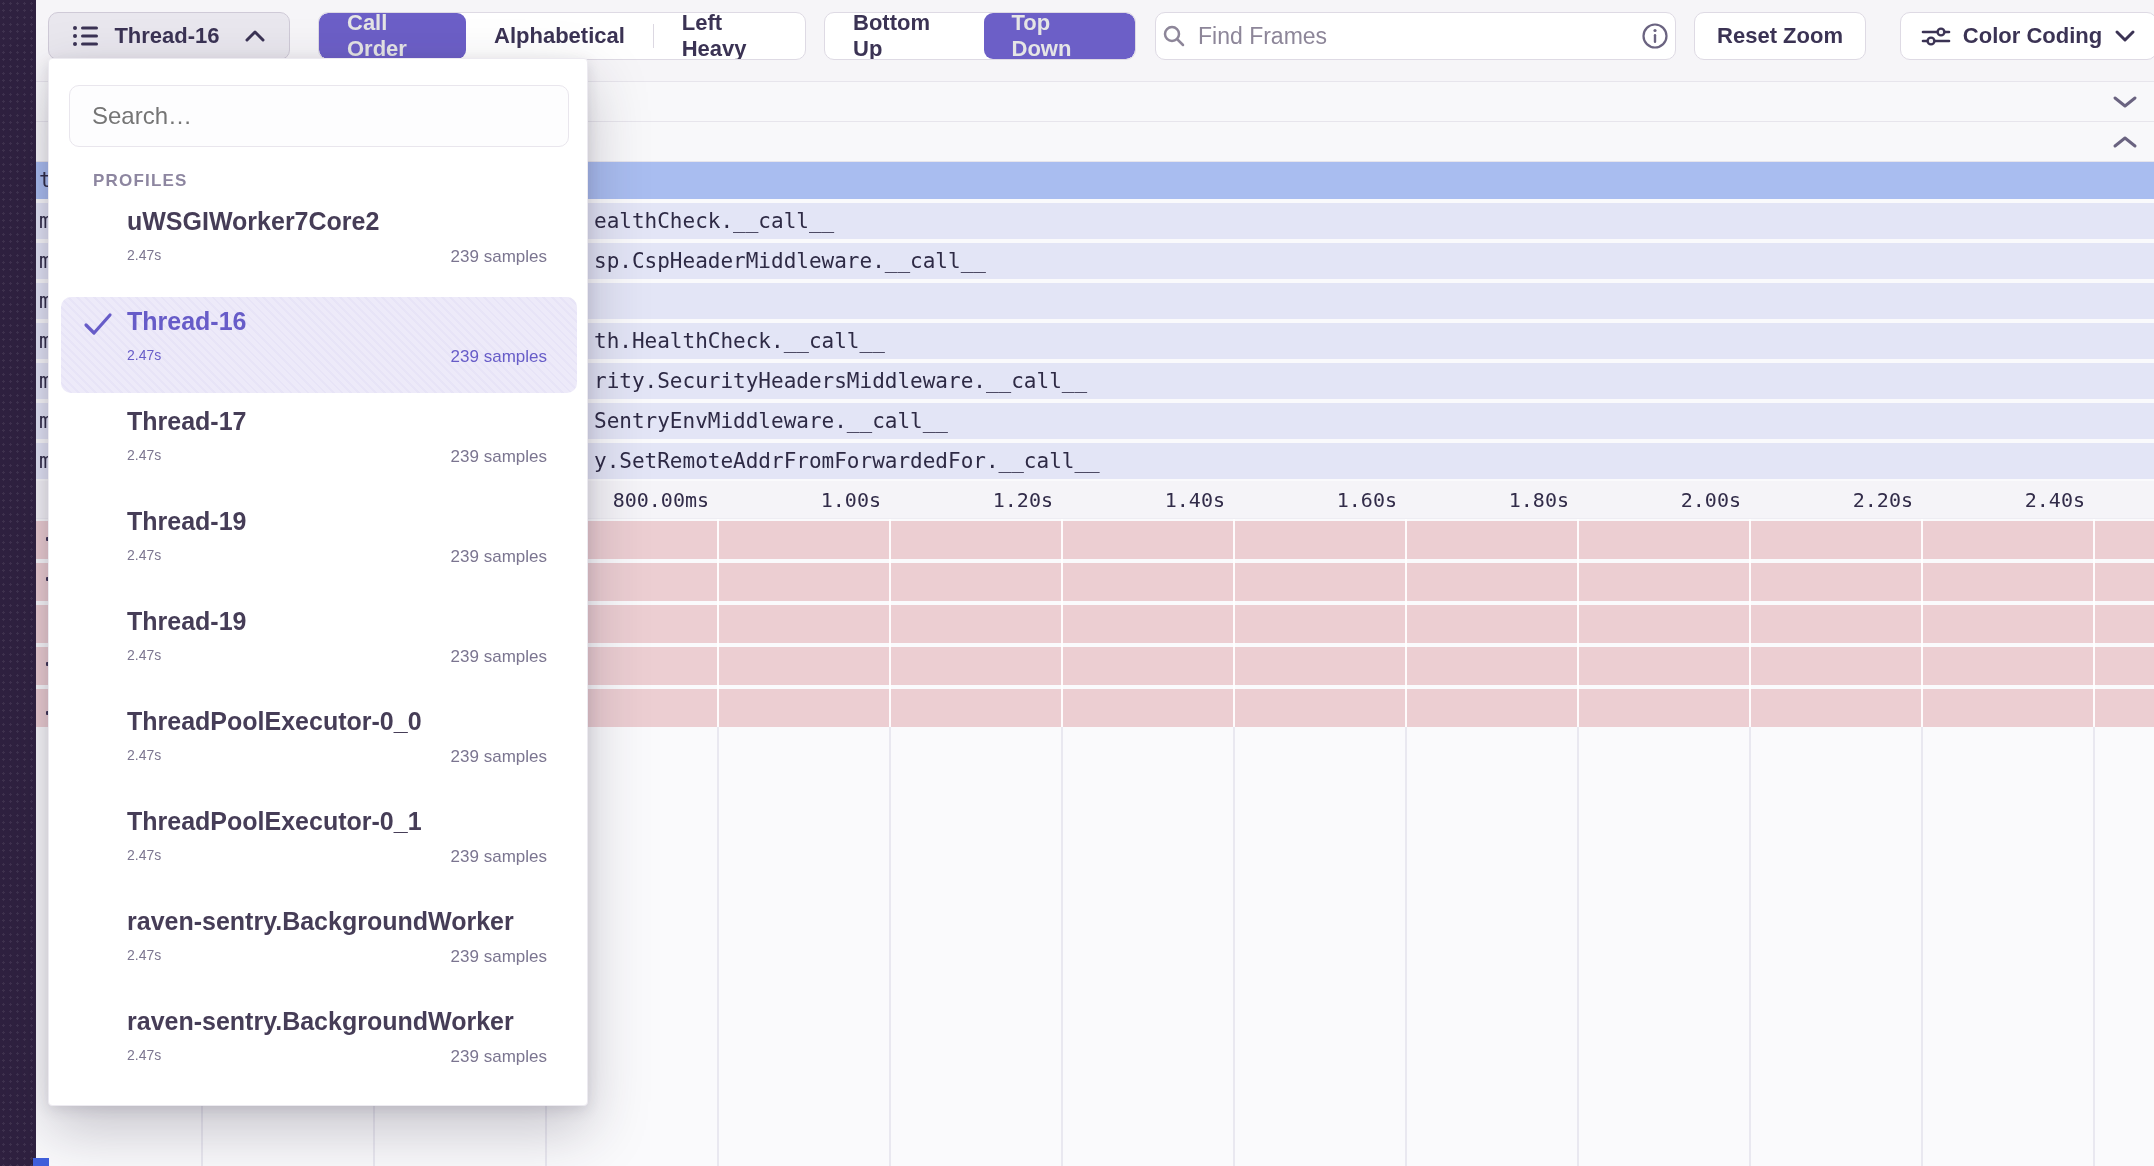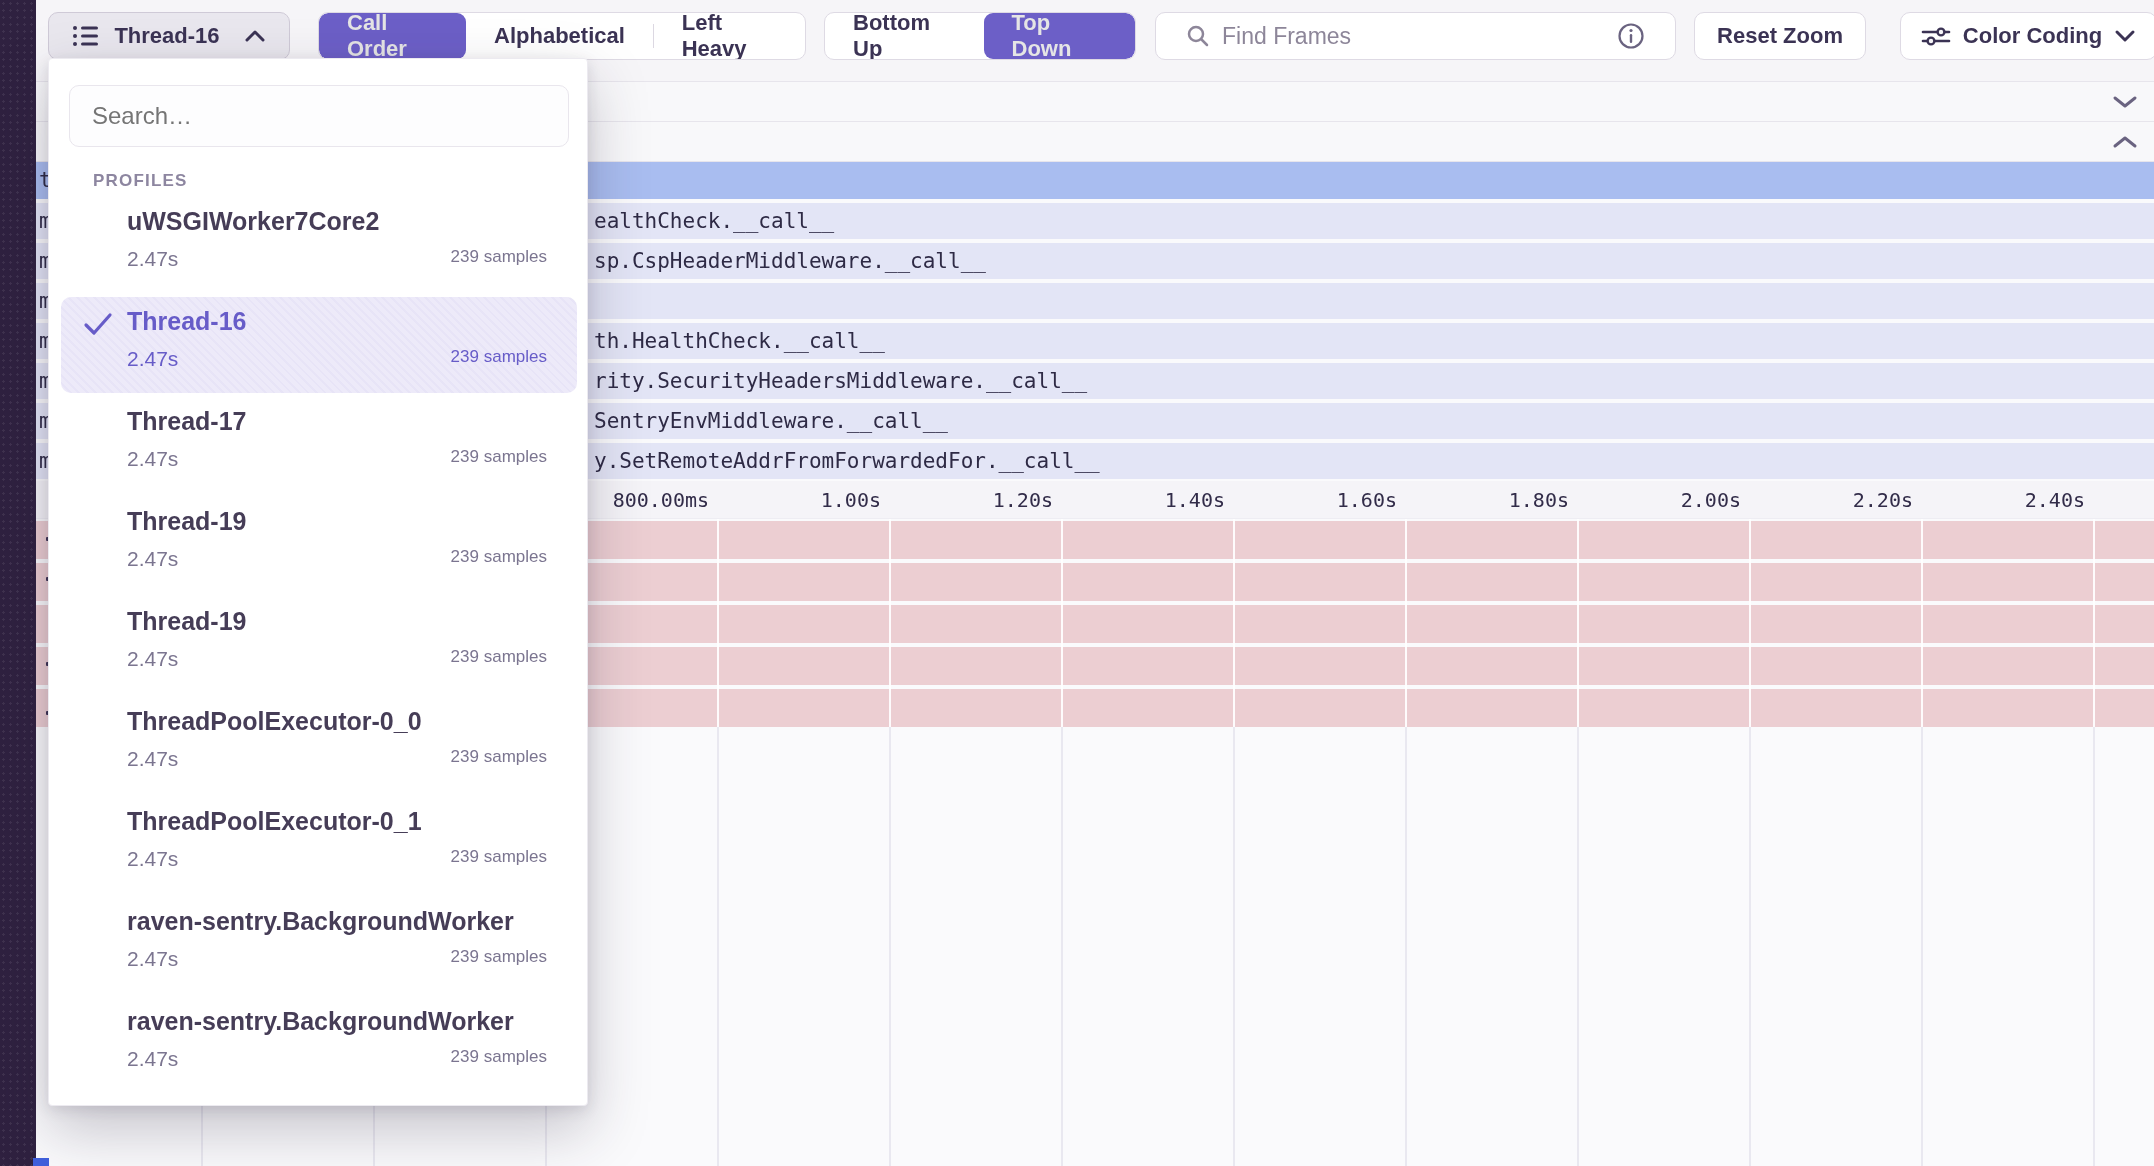--- a/index.html
+++ b/index.html
@@ -24,21 +24,21 @@
   #thread-btn .chev { margin-left:10px; }
   .seg-group { position:absolute; top:12px; height:48px; background:#fff; border:1px solid #dedae4;
     border-radius:10px; display:flex; align-items:stretch; overflow:hidden; }
   #seg-sort { left:282px; width:488px; }
   #seg-dir { left:788px; width:312px; }
   .seg { display:flex; align-items:center; justify-content:center; font-size:22px;
     font-weight:700; color:#3b3354; padding:0 28px; }
   .seg.active { background:#6c5fc7; color:#e5e5e5; border-radius:9px; }
   .seg-divider { width:1px; background:#dcd8e2; margin:11px 0; }
   #find-box { left:1119px; width:521px; background:#fff; justify-content:flex-start;
-    padding:0 30px; gap:12px; font-weight:400; color:#8d8699; }
+    padding:0 6px; gap:12px; font-weight:400; color:#8d8699; }
   #find-box .ph { font-size:23px; color:#8d8699; flex:1; text-align:left; }
   #reset-btn { left:1658px; width:172px; }
   #color-btn { left:1848px; width:257px; gap:12px;margin-left:16px; }
 
   
   .band { left:36px; width:2118px; background:#f8f8fa; border-bottom:1px solid #e7e5ec; z-index:1; }
   #band-minimap { top:82px; height:40px; }
   #band-flame { top:122px; height:40px; }
   .band .chev { position:absolute; right:16px; top:50%; transform:translateY(-50%); }
 
@@ -72,21 +72,21 @@
     border:1px solid #eceaf0; border-radius:4px; z-index:10;
     box-shadow:0 24px 60px rgba(43,35,60,.25), 0 4px 14px rgba(43,35,60,.12); }
   #panel-search { position:absolute; left:20px; top:26px; width:500px; height:62px;
     border:1.5px solid #e9e6ed; border-radius:10px; background:#fdfdfe;
     font-size:24px; color:#978fa5; padding-left:22px; outline:none;
     font-family:"Liberation Sans","DejaVu Sans",sans-serif; }
   #panel-header { position:absolute; left:44px; top:112px; font-size:17px; font-weight:700;
     letter-spacing:1.2px; color:#8d86a0; }
   .dd-item { position:absolute; left:12px; width:516px; height:96px; border-radius:10px; }
   .dd-item .nm { position:absolute; left:66px; top:10px; font-size:25px; font-weight:600; color:#463d57; }
-  .dd-item .dur { position:absolute; left:66px; top:50px; font-size:21px; color:#7b7590; }
+  .dd-item .dur { position:absolute; left:66px; top:50px; font-size:14px; color:#7b7590; }
   .dd-item .smp { position:absolute; right:30px; top:50px; font-size:17px; color:#7b7590; }
   .dd-item.sel { background:#edeaf9;
     background-image:repeating-linear-gradient(45deg, rgba(108,95,199,.045) 0 2px, transparent 2px 6px); }
   .dd-item.sel .nm, .dd-item.sel .dur, .dd-item.sel .smp { color:#675cc8; }
   .dd-item .chk { position:absolute; left:22px; top:14px; }
 
   svg { display:block; }
 </style>
 </head>
 <body>

